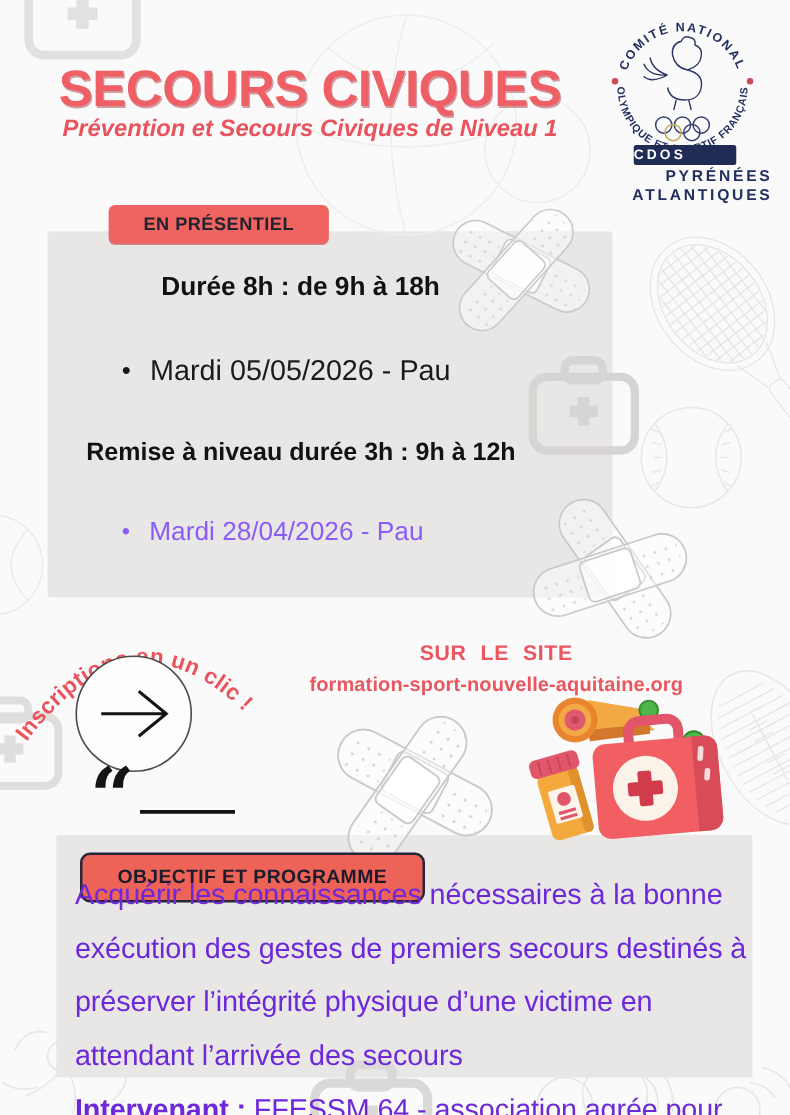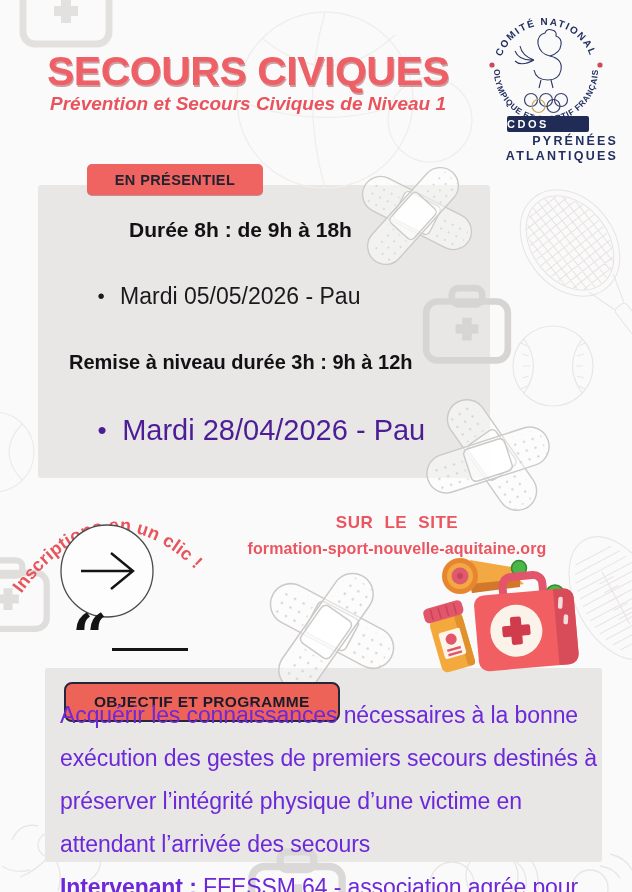--- a/index.html
+++ b/index.html
@@ -40,21 +40,21 @@
     color:#ffffff;font-size:11px;font-weight:700;letter-spacing:2.5px;
   }
   .region{
     left:478px;top:134px;width:140px;text-align:right;color:#223060;
     font-weight:700;font-size:12.5px;letter-spacing:2.2px;line-height:15px;white-space:nowrap;
   }
   
   .sch-bold1{left:93px;top:218px;font-size:21px;font-weight:700;color:#121214;white-space:nowrap;margin-left:36px;}
   .sch-item1{left:97px;top:283px;font-size:23px;color:#1a1a1c;white-space:nowrap;}
   .sch-bold2{left:69px;top:351px;font-size:20px;font-weight:700;color:#121214;white-space:nowrap;}
-  .sch-item2{left:97px;top:414px;font-size:29px;color:#4c1d95;white-space:nowrap;}
+  .sch-item2{left:97px;top:414px;font-size:21px;color:#8b5cf6;white-space:nowrap;}
   .bullet{display:inline-block;margin-right:15px;transform:scale(0.9);}
   
   .arrow-wrap{left:57px;top:521px;width:100px;height:100px;cursor:pointer;}
   .site{left:235px;top:513px;width:300px;text-align:center;color:#ea5560;margin-left:12px;}
   .site-label{font-size:17px;font-weight:800;letter-spacing:0.5px;word-spacing:6px;}
   .site-url{font-size:16px;font-weight:700;margin-top:7px;letter-spacing:0.1px;}
   
   .quote{left:72px;top:606px;font-family:"DejaVu Serif",serif;font-size:62px;font-weight:700;
          color:#141414;line-height:1;height:40px;overflow:hidden;}
   .quote-line{left:112px;top:648px;width:76px;height:2.5px;background:#141414;}

